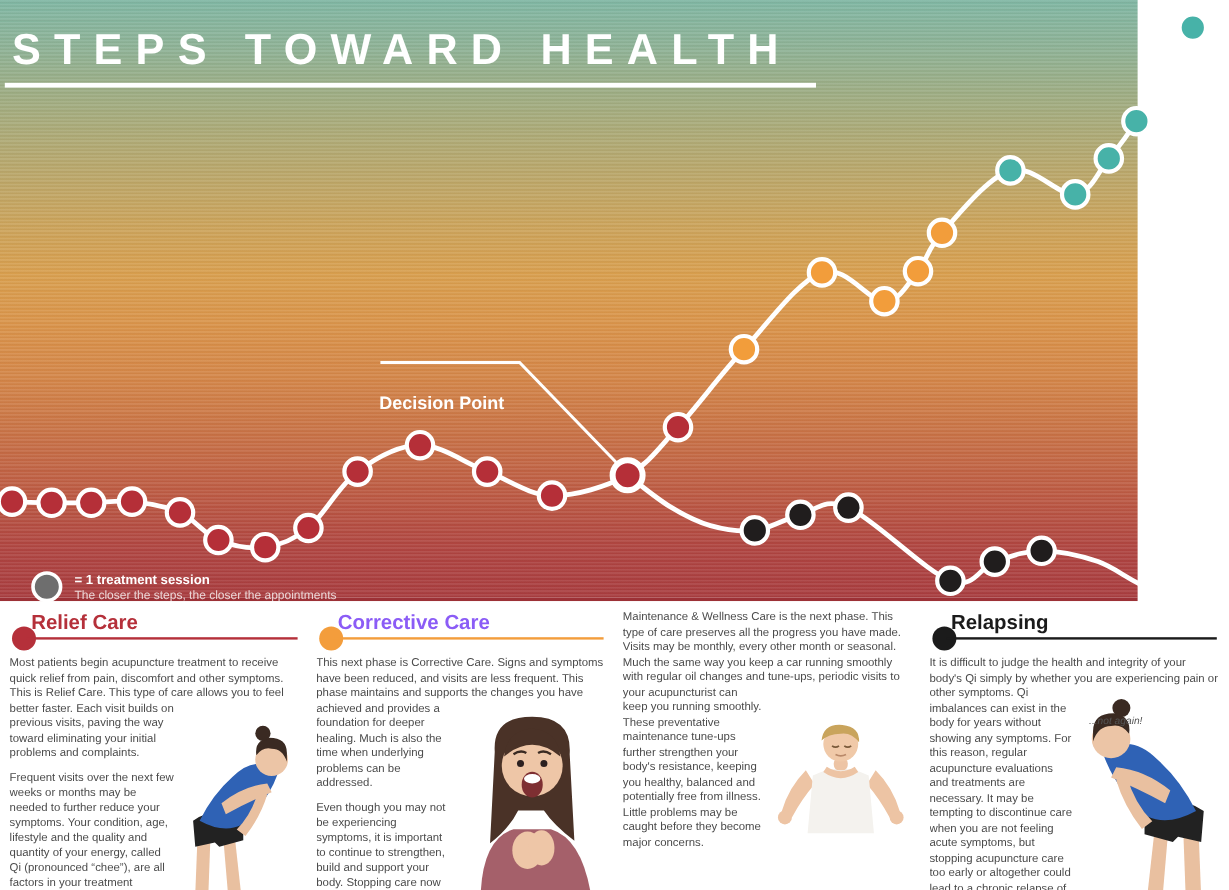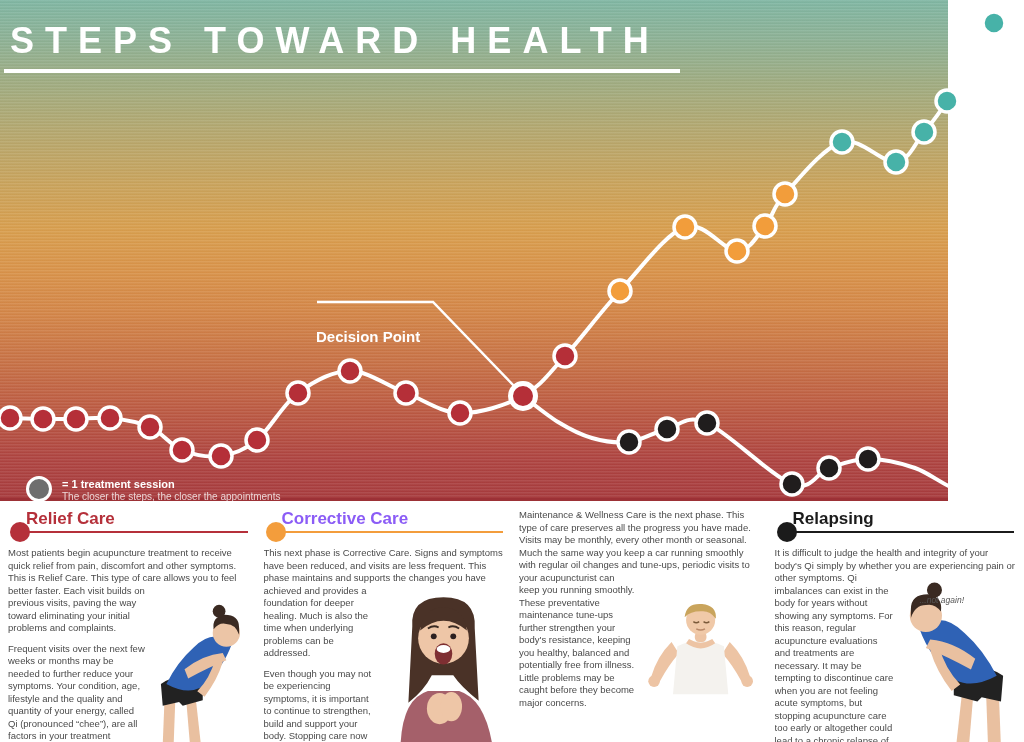--- a/index.html
+++ b/index.html
@@ -31,21 +31,21 @@
   .head-line{position:absolute;left:14px;right:2px;top:22px;height:2px;}
   .col-body{font-size:9.5px;line-height:1.32;color:#4a4a4a;}
   .col-body p{margin:0 0 8px;}
   .spacer-f{float:right;width:1px;}
   .img-f{float:right;clear:right;margin-left:4px;}
   .img-f svg{display:block;width:100%;height:100%;}
   .s1{height:40px}.f1{width:100px;height:172px;}
   .s2{height:38px}.f2{width:122px;height:168px;}
   .s3{height:72px}.f3{width:120px;height:132px;}
   .s4{height:28px}.f4{width:118px;height:176px;}
-  .not-again{position:absolute;top:86px;right:52px;font-size:8.5px;font-style:italic;color:#555;}
+  .not-again{position:absolute;top:86px;right:64px;font-size:8.5px;font-style:italic;color:#555;}
 </style>
 </head>
 <body>
 
 <div class="poster">
 
   <div class="chart-area">
     <h1 class="page-title">STEPS TOWARD HEALTH</h1>
     <div class="title-underline"></div>
 

